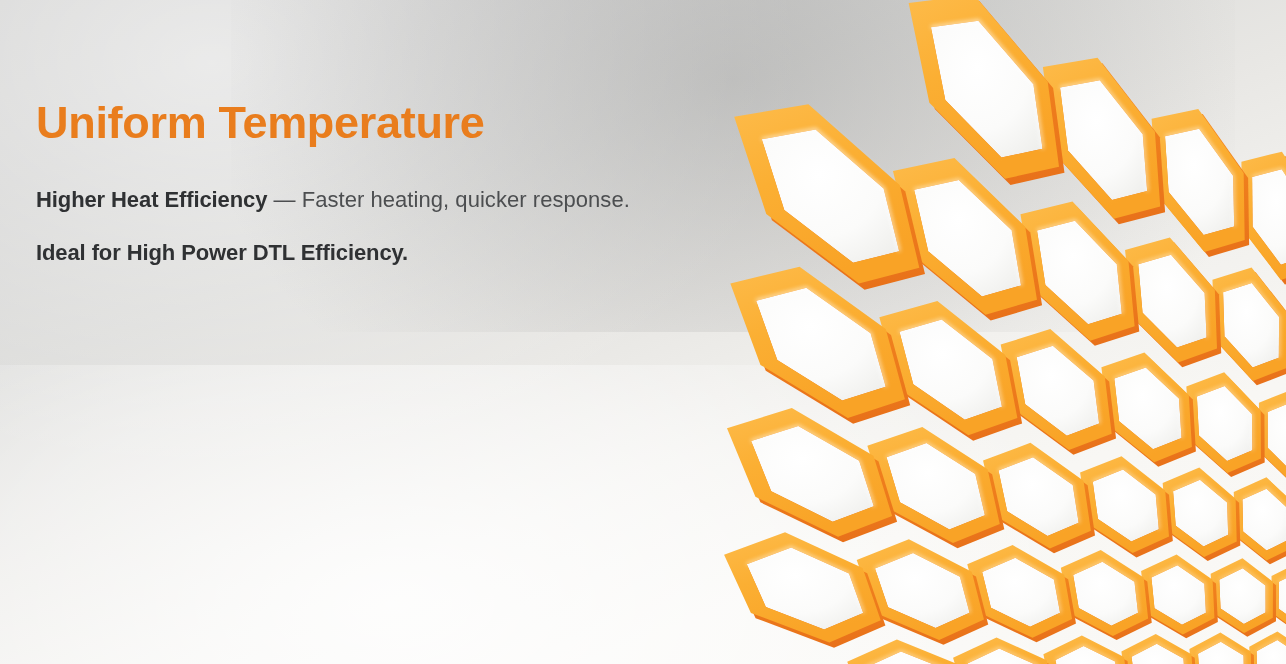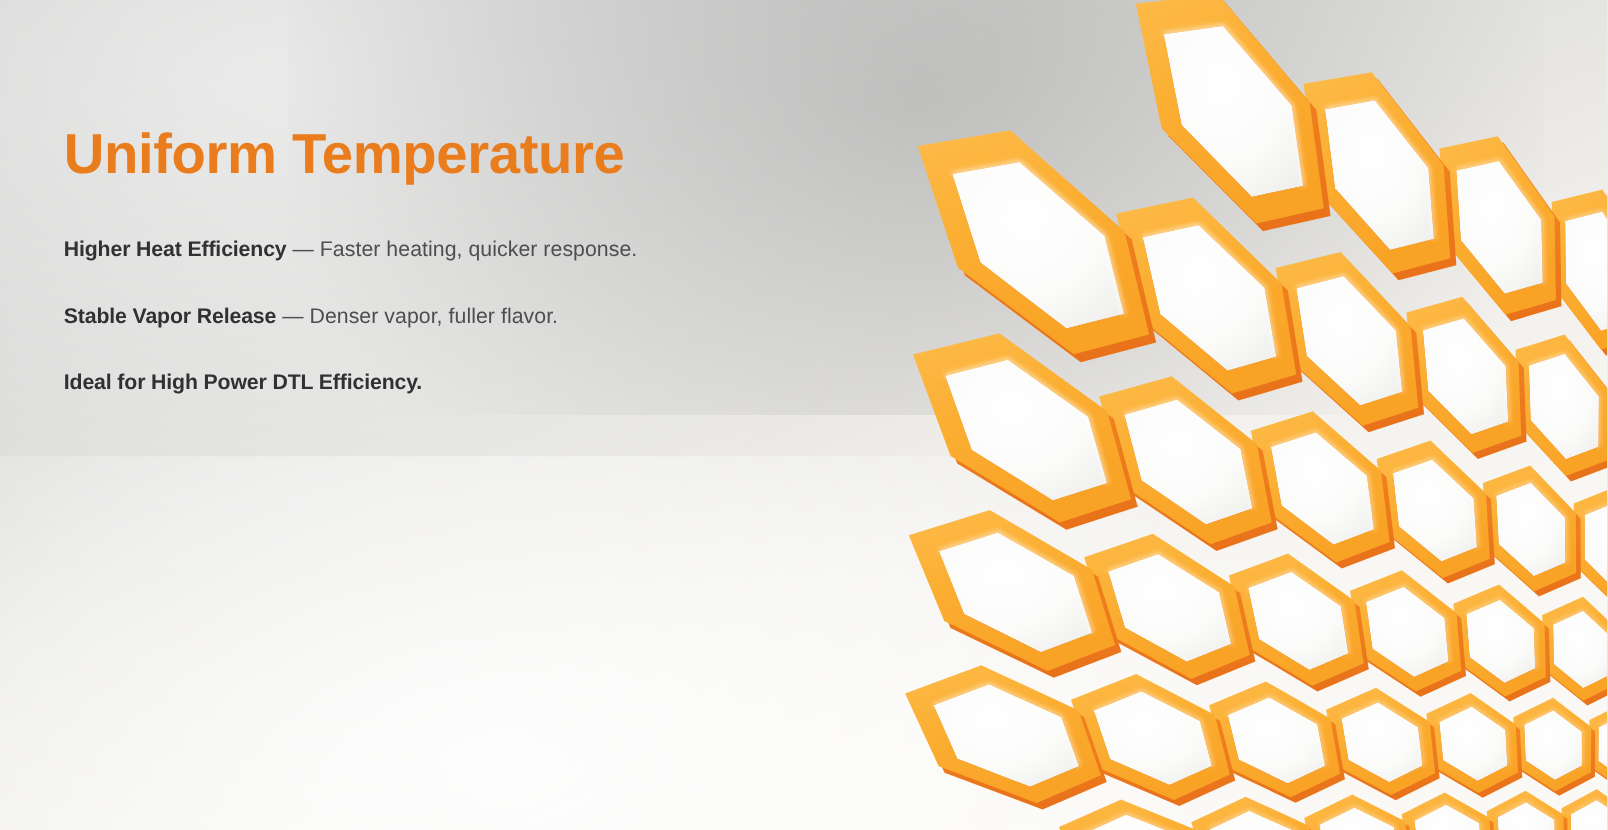--- a/index.html
+++ b/index.html
@@ -63,35 +63,35 @@
   #mesh-layer {
     position: absolute;
     inset: 0;
     pointer-events: none;
   }
   #mesh-svg { display: block; width: 1286px; height: 664px; }
 
   
   .text-block {
     position: absolute;
-    left: 51px;
+    left: 36px;
     top: 92px;
     width: 600px;
   }
   .headline {
     color: #e97d1d;
     font-size: 45px;
     line-height: 62px;
     font-weight: bold;
     letter-spacing: -0.3px;
     white-space: nowrap;
   }
   .bullets { margin-top: 35px; }
   .bullet {
-    font-size: 17px;
+    font-size: 22px;
     line-height: 22px;
     margin-bottom: 31px;
     white-space: nowrap;
     margin-top: 11px;
   }
   .bullet:last-child { margin-bottom: 0; }
   .b-strong {
     font-weight: bold;
     color: #2f3133;
     letter-spacing: -0.1px;
@@ -656,23 +656,20 @@
   <div class="text-block">
 
     <div class="headline">Uniform Temperature</div>
 
     <div class="bullets">
 
       <div class="bullet">
         <span class="b-strong">Higher Heat Efficiency</span><span class="b-rest"> — Faster heating, quicker response.</span>
       </div>
 
-      <div class="bullet">
-        <span class="b-strong">Stable Vapor Release</span><span class="b-rest"> — Denser vapor, fuller flavor.</span>
-      </div>
 
       <div class="bullet">
         <span class="b-strong">Ideal for High Power DTL Efficiency.</span><span class="b-rest"></span>
       </div>
 
     </div>
   </div>
 
 </div>
 

